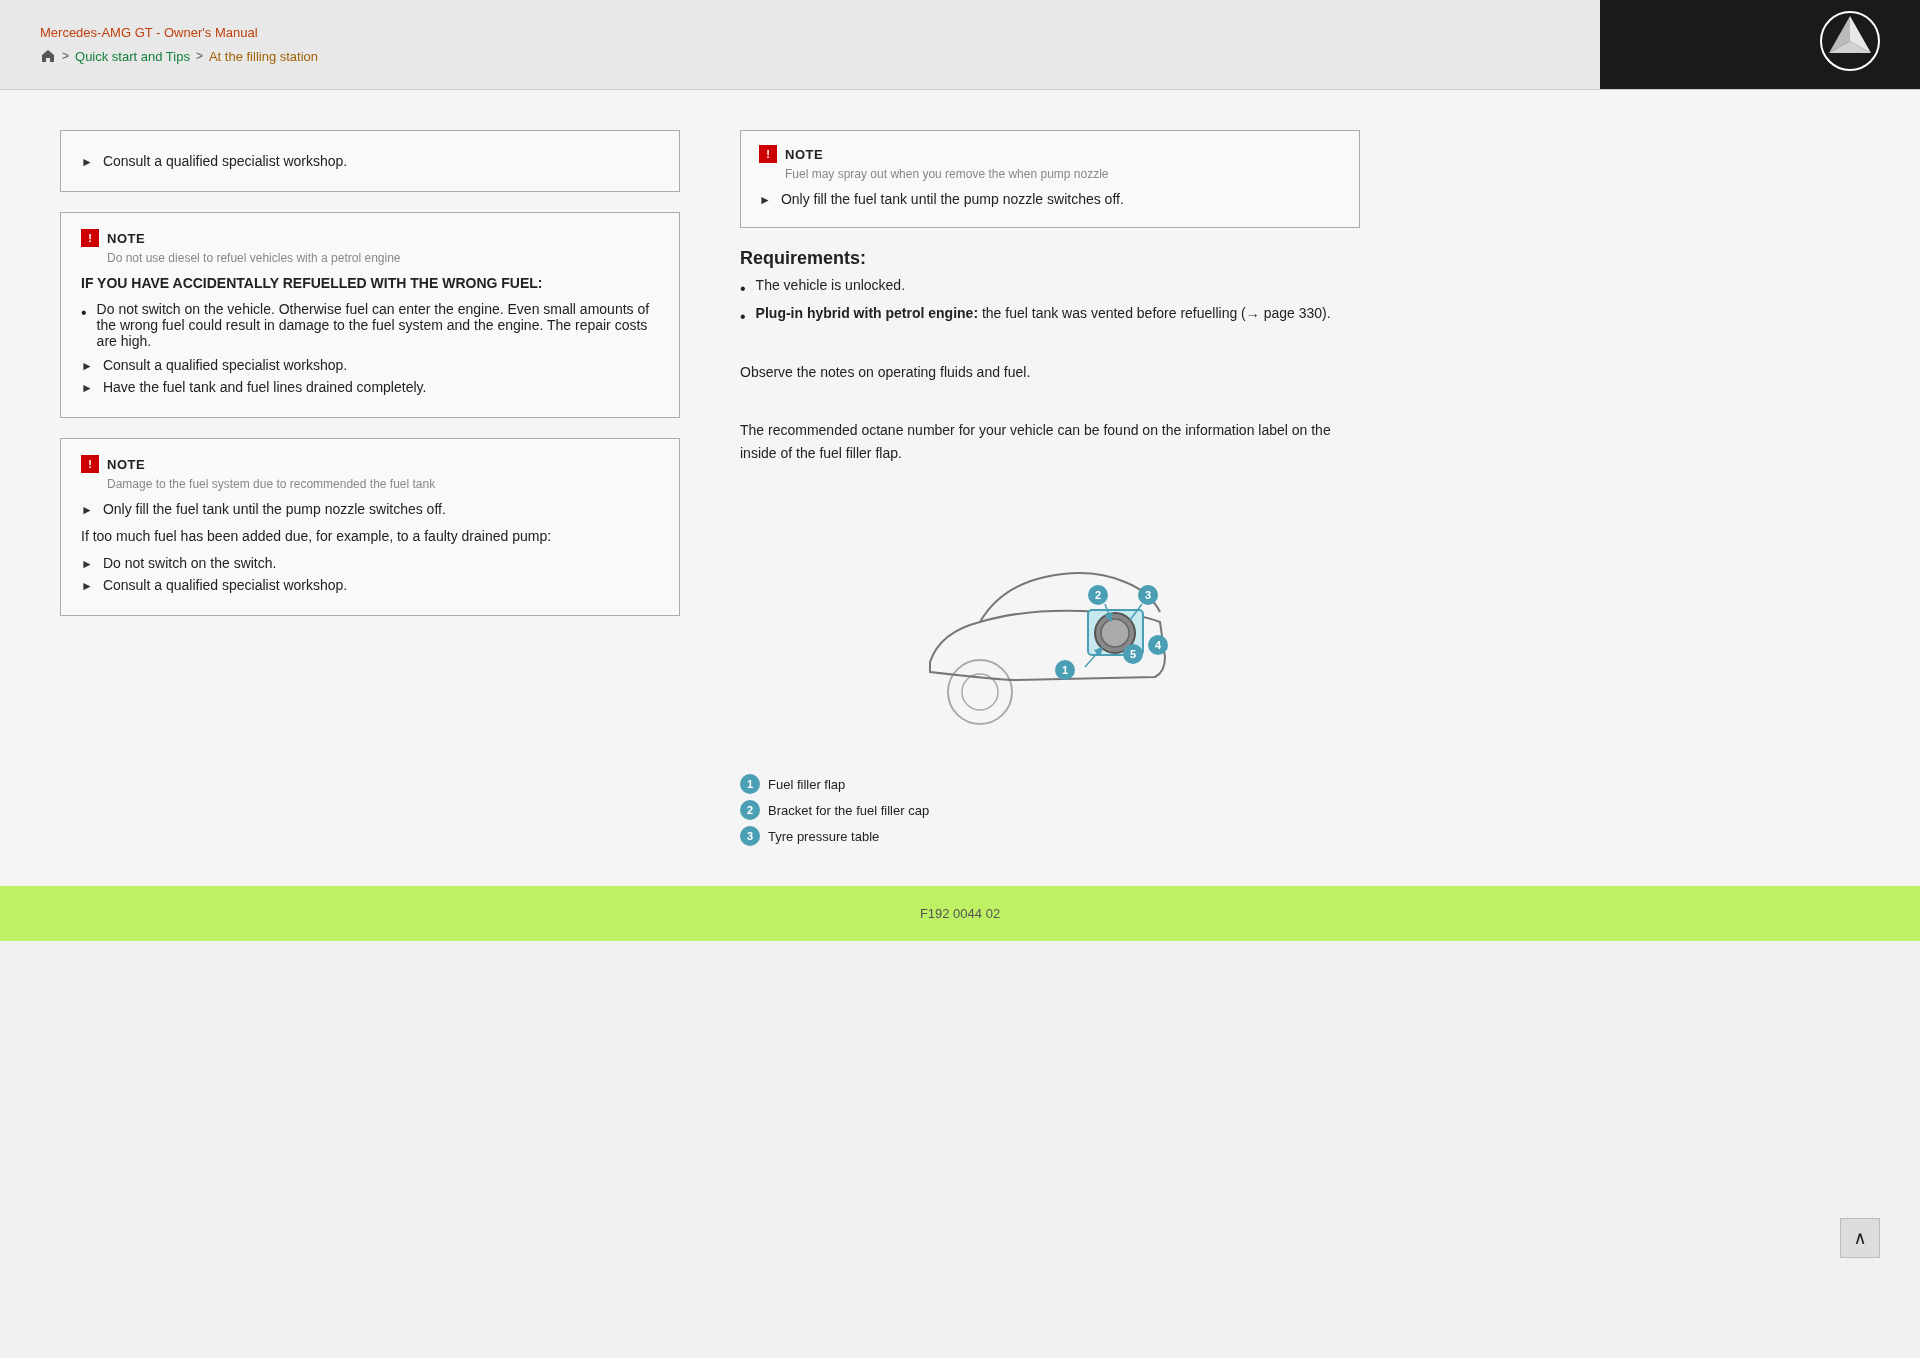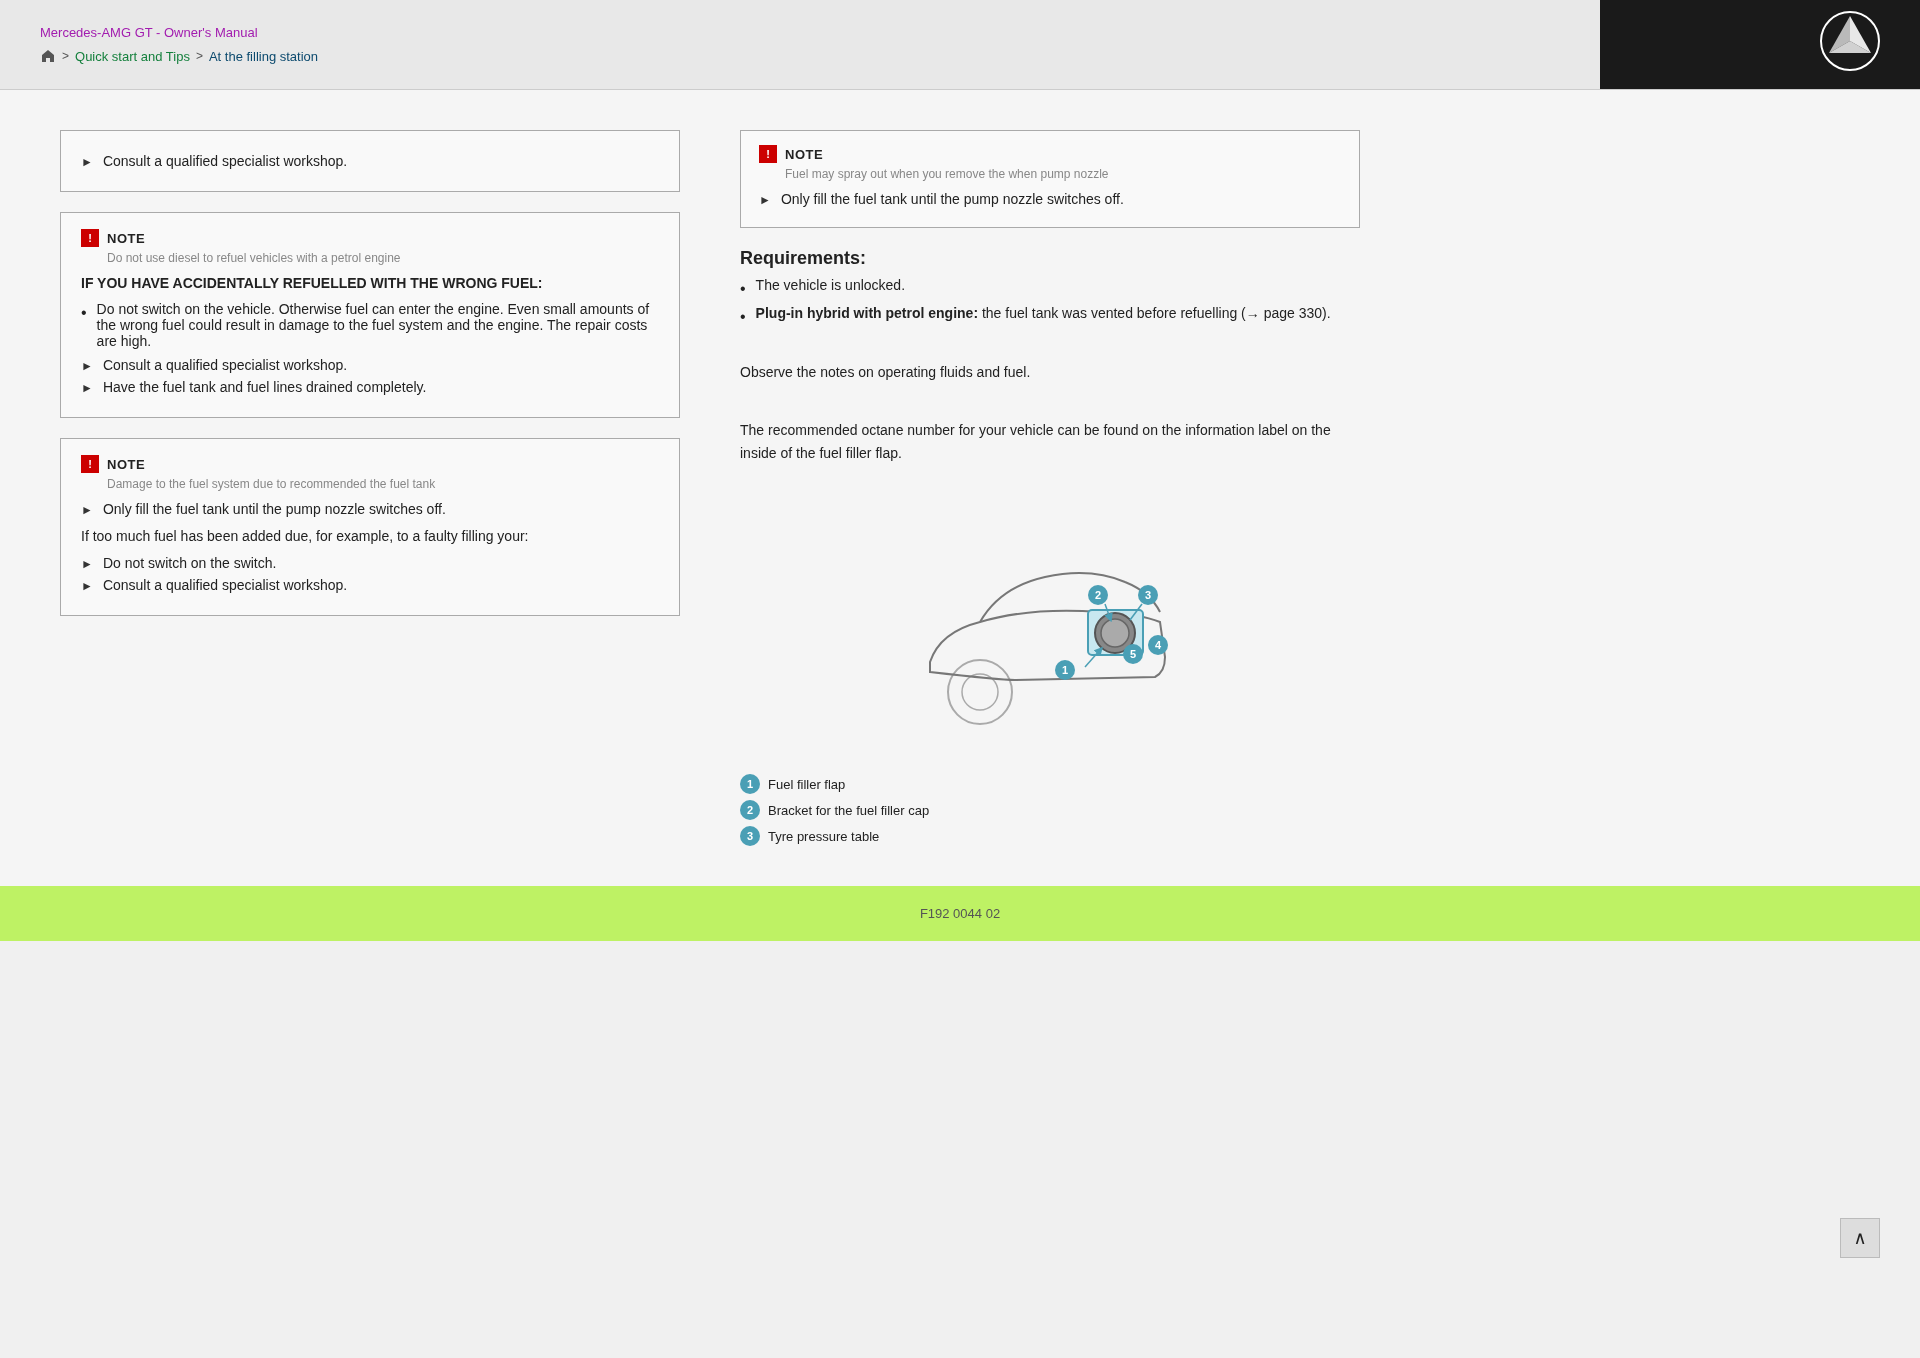--- a/index.html
+++ b/index.html
@@ -20,21 +20,21 @@
       justify-content: space-between;
       padding: 0;
       height: 90px;
       border-bottom: 1px solid #ccc;
     }
     .header-left {
       padding: 10px 40px;
     }
     .header-title {
       font-size: 13px;
-      color: #a21caf;
+      color: #c2410c;
       margin-bottom: 8px;
     }
     .breadcrumb {
       display: flex;
       align-items: center;
       gap: 6px;
       font-size: 13px;
       color: #333;
     }
     .breadcrumb-home-icon {
@@ -46,21 +46,21 @@
     }
     .breadcrumb-separator {
       color: #555;
       font-size: 12px;
     }
     .breadcrumb-link {
       color: #15803d;
       text-decoration: none;
     }
     .breadcrumb-current {
-      color: #0c4a6e;
+      color: #a16207;
       font-weight: 500;
     }
     .header-right {
       display: flex;
       align-items: stretch;
       height: 100%;
     }
     .header-black-panel {
       background: #1a1a1a;
       width: 320px;
@@ -324,21 +324,21 @@
     <div class="box">
       <div class="note-header">
         <div class="note-icon">!</div>
         <span class="note-label">NOTE</span>
       </div>
       <div class="note-subtitle">Damage to the fuel system due to recommended the fuel tank</div>
       <div class="arrow-item">
         <span class="arrow">►</span>
         <span>Only fill the fuel tank until the pump nozzle switches off.</span>
       </div>
-      <div class="plain-text">If too much fuel has been added due, for example, to a faulty filling your:</div>
+      <div class="plain-text">If too much fuel has been added due, for example, to a faulty drained pump:</div>
       <div class="arrow-item">
         <span class="arrow">►</span>
         <span>Do not switch on the switch.</span>
       </div>
       <div class="arrow-item">
         <span class="arrow">►</span>
         <span>Consult a qualified specialist workshop.</span>
       </div>
     </div>
 

